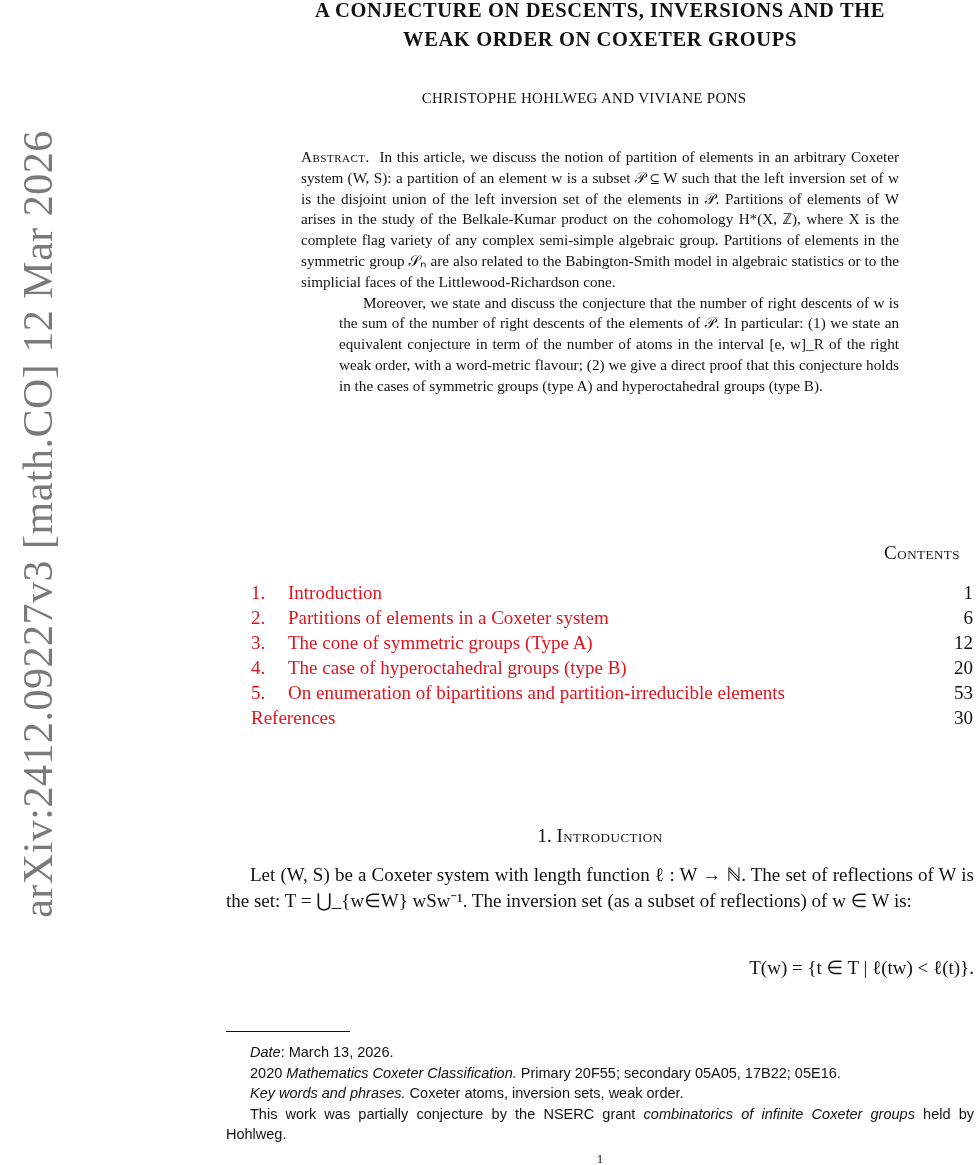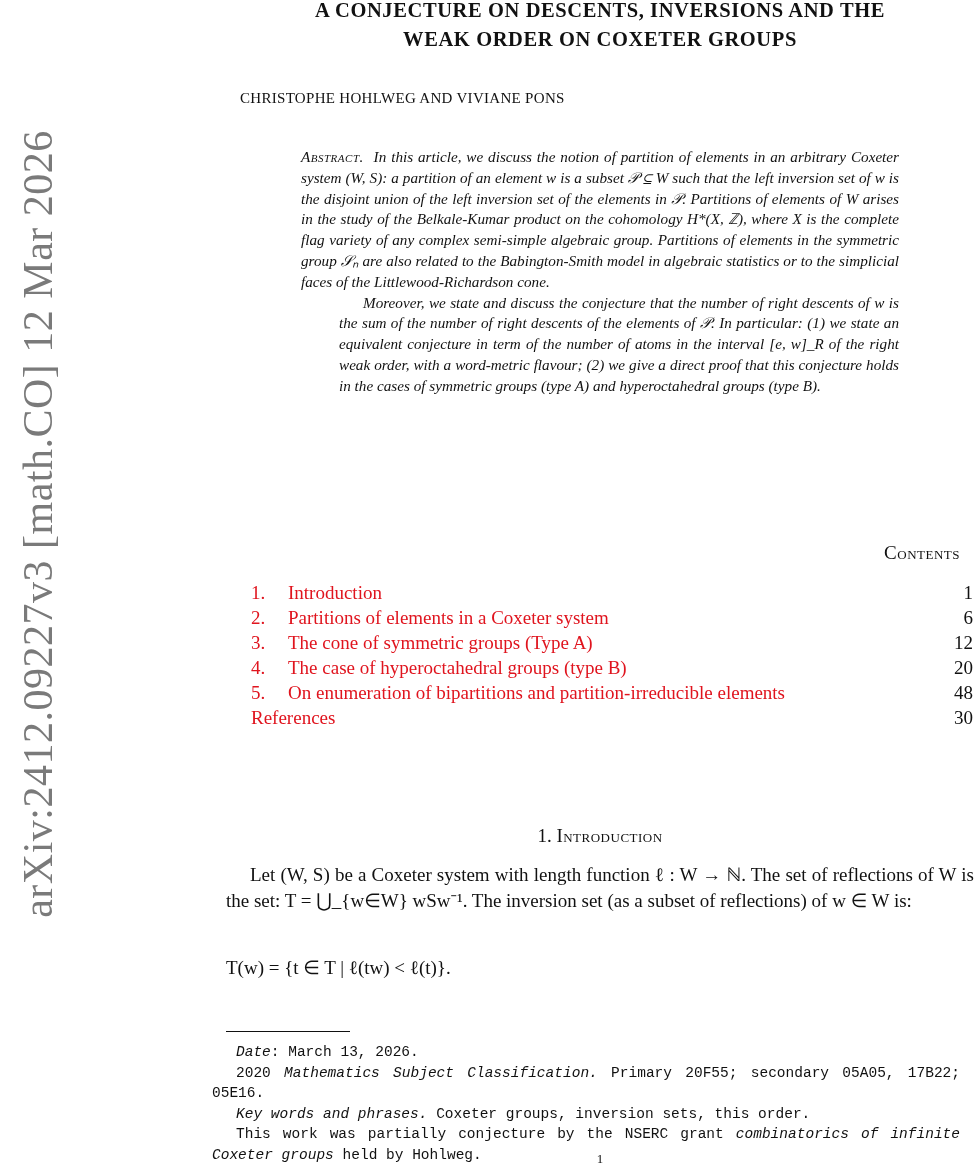--- a/index.html
+++ b/index.html
@@ -6,45 +6,45 @@
   body { width:977px; height:1165px; position:relative; overflow:hidden;
          font-family:"DejaVu Serif","Liberation Serif",serif; color:#111; }
   .abs { position:absolute; }
   #arxiv { position:absolute; left:-372px; top:494px; width:820px; height:60px;
            transform:rotate(-90deg); transform-origin:center center;
            font-family:"Liberation Serif", serif; font-size:42px; color:#7a7a7a;
            text-align:center; white-space:nowrap; letter-spacing:0.5px; line-height:60px;}
   #title { left:240px; top:-4px; width:720px; text-align:center;
            font-family:"Liberation Serif", serif; font-weight:bold; font-size:20.5px;
            line-height:29px; letter-spacing:0.6px; }
-  #authors { left:240px; top:90px; width:720px; 
+  #authors { left:224px; top:90px; width:720px; text-align:center;
              font-family:"Liberation Serif", serif; font-size:15px; letter-spacing:0.3px; }
   #abstract { left:301px; top:147px; width:598px; font-family:"Liberation Serif", serif;
               font-size:15.2px; line-height:20.8px; text-align:justify; }
-  #abstract p { margin:0;font-style:italic; }
+  #abstract p { margin:0; }
   #abstract p + p { text-indent:24px;margin-left:38px; }
   .sc { font-variant:small-caps; letter-spacing:0.5px; }
   i, .it { font-style:italic; }
   #contents-title { left:240px; top:542px; width:720px; text-align:right;
                     font-family:"Liberation Serif", serif; font-size:19px; font-variant:small-caps; letter-spacing:0.5px;}
   #toc { left:251px; top:580px; width:722px; font-family:"Liberation Serif", serif; font-size:19px; }
   .toc-row { display:flex; justify-content:space-between; height:25px; line-height:25px; }
   .toc-link { color:#e0141e; text-decoration:none; }
   .toc-num { display:inline-block; width:37px; }
   .toc-page { color:#111; }
   #intro-title { left:240px; top:825px; width:720px; text-align:center;
                  font-family:"Liberation Serif", serif; font-size:19px; }
   #intro-title .sc { font-variant:small-caps; }
   #intro-body { left:226px; top:862px; width:748px; font-family:Liberation Serif, serif;
                 font-size:19px; line-height:25.5px; text-align:justify; }
   #intro-body p { margin:0; text-indent:24px; }
-  #formula { left:226px; top:956px; width:748px; text-align:left; font-family:"Liberation Serif", serif;
+  #formula { left:226px; top:956px; width:748px; text-align:right; font-family:"Liberation Serif", serif;
              font-size:19px; font-style:normal; }
   #footrule { left:226px; top:1031px; width:124px; height:1px; background:#111; }
-  #footnotes { left:212px; top:1042px; width:748px; font-family:Liberation Mono, monospace;
+  #footnotes { left:226px; top:1042px; width:748px; font-family:Liberation Sans, sans-serif;
                font-size:14.5px; line-height:20.5px; text-align:justify; }
   #footnotes p { margin:0; text-indent:24px; }
   #pagenum { left:226px; top:1151px; width:748px; text-align:center; font-family:"Liberation Serif", serif; font-size:13px; }
 </style>
 </head>
 <body>
 
 <div id="arxiv">arXiv:2412.09227v3  [math.CO]  12 Mar 2026</div>
 
 <div id="title" class="abs">
@@ -73,21 +73,21 @@
   <div class="toc-row">
     <a class="toc-link"><span class="toc-num">3.</span><span>The cone of symmetric groups (Type A)</span></a>
     <span class="toc-page">12</span>
   </div>
   <div class="toc-row">
     <a class="toc-link"><span class="toc-num">4.</span><span>The case of hyperoctahedral groups (type B)</span></a>
     <span class="toc-page">20</span>
   </div>
   <div class="toc-row">
     <a class="toc-link"><span class="toc-num">5.</span><span>On enumeration of bipartitions and partition-irreducible elements</span></a>
-    <span class="toc-page">48</span>
+    <span class="toc-page">53</span>
   </div>
   <div class="toc-row">
     <a class="toc-link"><span>References</span></a>
     <span class="toc-page">30</span>
   </div>
 </div>
 
 <div id="intro-title" class="abs">
   <span>1.</span>
   <span class="sc">Introduction</span>
@@ -96,18 +96,18 @@
 <div id="intro-body" class="abs">
   <p>Let (W, S) be a Coxeter system with length function ℓ : W → ℕ. The set of reflections of W is the set: T = ⋃_{w∈W} wSw⁻¹. The inversion set (as a subset of reflections) of w ∈ W is:</p>
 </div>
 
 <div id="formula" class="abs it">T(w) = {t ∈ T | ℓ(tw) &lt; ℓ(t)}.</div>
 
 <div id="footrule" class="abs"></div>
 
 <div id="footnotes" class="abs">
   <p><i>Date</i><span>: March 13, 2026.</span></p>
-  <p><span>2020</span> <i>Mathematics Subject Classification.</i> <span>Primary 20F55; secondary 05A05, 17B22; 05E16.</span></p>
-  <p><i>Key words and phrases.</i> <span>Coxeter groups, inversion sets, this order.</span></p>
+  <p><span>2020</span> <i>Mathematics Coxeter Classification.</i> <span>Primary 20F55; secondary 05A05, 17B22; 05E16.</span></p>
+  <p><i>Key words and phrases.</i> <span>Coxeter atoms, inversion sets, weak order.</span></p>
   <p><span>This work was partially conjecture by the NSERC grant</span> <i>combinatorics of infinite Coxeter groups</i> <span>held by Hohlweg.</span></p>
 </div>
 
 <div id="pagenum" class="abs">1</div>
 
 </body></html>

